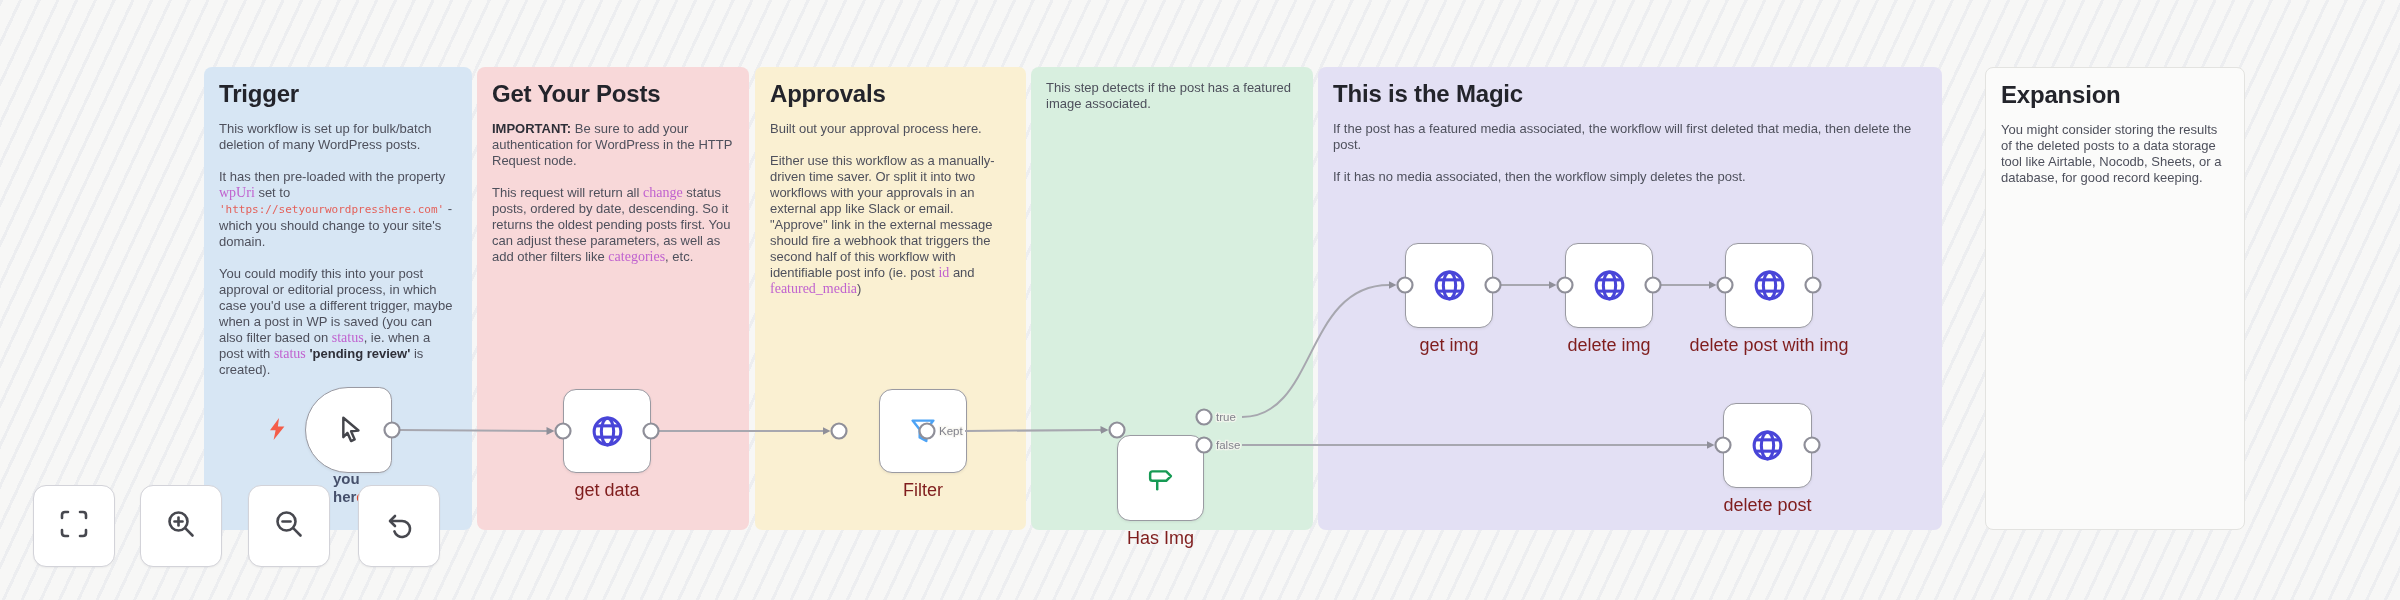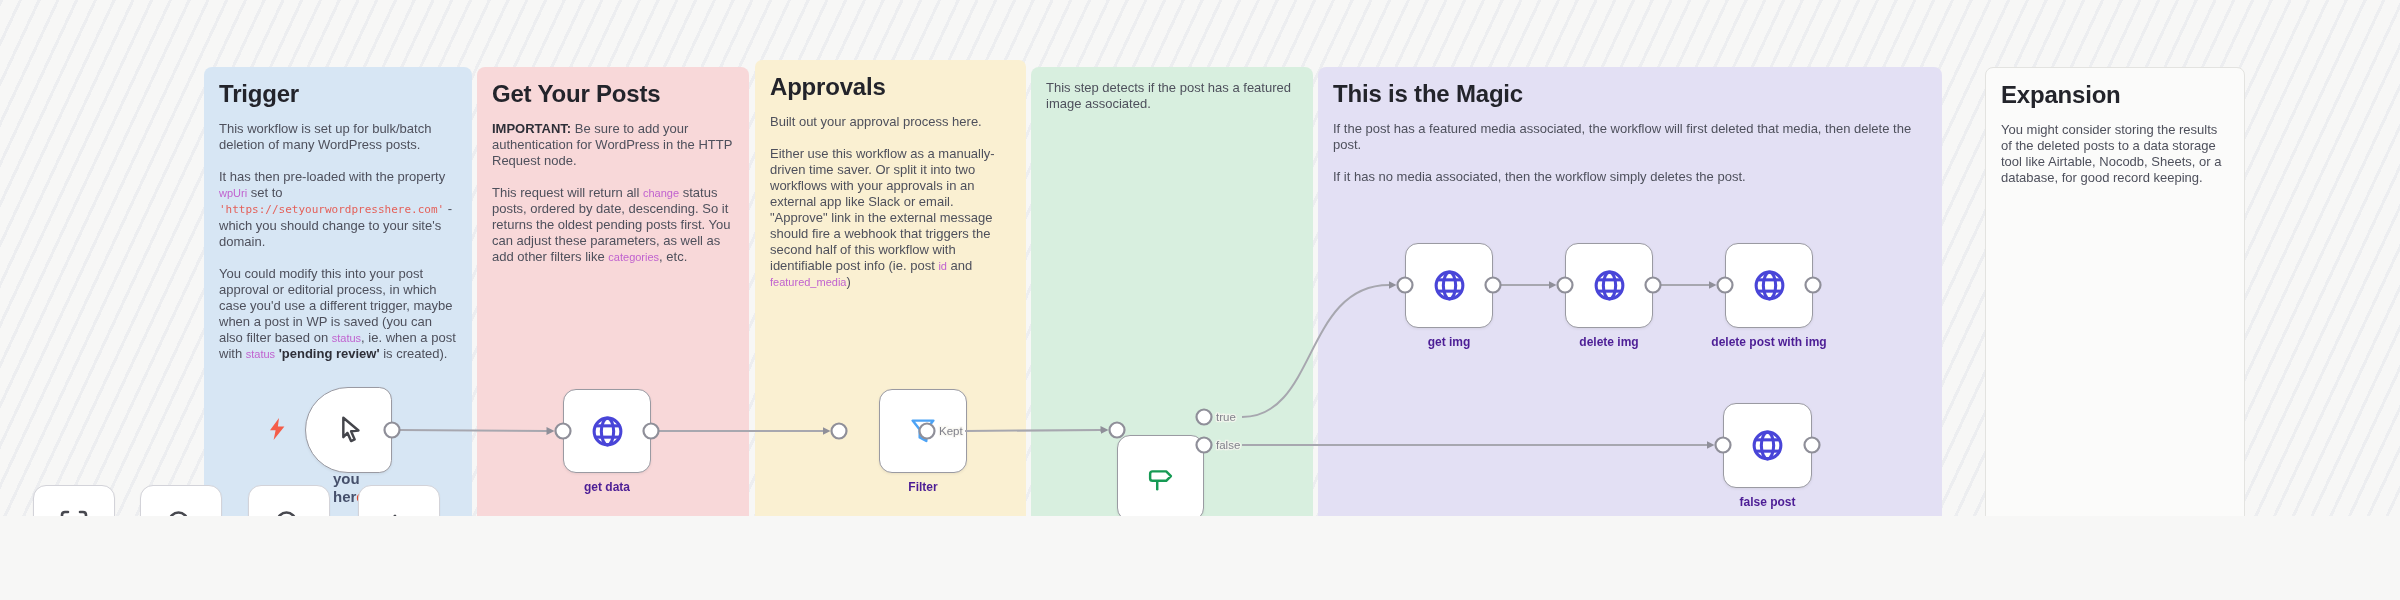--- a/index.html
+++ b/index.html
@@ -2,21 +2,21 @@
 <html><head>
 <meta charset="utf-8">
 <style>
   html,body{margin:0;padding:0;}
   body{
     width:2400px;height:600px;overflow:hidden;
     font-family:"Liberation Sans",sans-serif;
     background:#f7f7f6;
   }
   #canvas{
-    position:absolute;left:0;top:0;width:2400px;height:516px;overflow:hidden;
+    position:absolute;left:0;top:0;width:2400px;height:600px;overflow:hidden;
     background-color:#f7f7f6;
     background-image:repeating-linear-gradient(115deg,
       rgba(228,230,235,0.55) 0px, rgba(228,230,235,0.55) 3px,
       rgba(255,255,255,0) 3px, rgba(255,255,255,0) 17px);
   }
   #panels,#nodes,#edge-holder,#overlay,#toolbar{position:absolute;left:0;top:0;width:2400px;height:600px;}
   #panels{z-index:1}
   #nodes{z-index:2}
   #edge-holder{z-index:3;pointer-events:none}
   #edge-holder svg{position:absolute;left:0;top:0}
@@ -26,32 +26,32 @@
   .panel{
     position:absolute;border-radius:8px;padding:13px 15px;box-sizing:border-box;
   }
   .panel-title{
     font-size:24px;font-weight:700;color:#23242b;margin:0 0 13px 0;letter-spacing:-0.2px;
   }
   .panel p{
     margin:0 0 16px 0;font-size:13px;line-height:16px;color:#4e505c;
   }
   .tok-bold{font-weight:700;color:#2e2f38;}
-  .tok-code{font-family:Liberation Sans, sans-serif;font-size:11px;color:#c062cf;}
+  .tok-code{font-family:Liberation Serif, serif;font-size:14px;color:#c062cf;}
   .tok-link{font-family:"DejaVu Sans Mono",monospace;font-size:11px;color:#e4615a;}
 
   .node{
     position:absolute;background:#ffffff;border:1.8px solid #9a9aa2;border-radius:13px;
     box-shadow:0 1px 3px rgba(0,0,0,0.07);box-sizing:border-box;cursor:pointer;
   }
   .node.trigger{border-radius:44px 13px 13px 44px;}
   .node-icon{position:absolute;left:0;top:0;right:0;bottom:0;display:flex;align-items:center;justify-content:center;}
   .node-label{
     position:absolute;top:calc(100% + 8px);left:50%;transform:translateX(-50%);
-    white-space:nowrap;font-size:12px;font-weight:700;color:#4c1d95;text-align:center;
+    white-space:nowrap;font-size:18px;font-weight:400;color:#7f1d1d;text-align:center;
   }
   .port{fill:#ffffff;stroke:#8f8f99;stroke-width:2.2;}
   .port-label{
     font-size:11.5px;fill:#82828c;font-family:"Liberation Sans",sans-serif;
     paint-order:stroke;stroke:rgba(247,245,239,0.75);stroke-width:2.5px;
   }
   .tb-btn{
     position:absolute;width:82px;height:82px;background:#fff;
     border:1.5px solid #d3d3d9;border-radius:13px;box-sizing:border-box;
     display:flex;align-items:center;justify-content:center;cursor:pointer;
@@ -68,21 +68,21 @@
         <div class="panel-title">Trigger</div>
         <p><span>This workflow is set up for bulk/batch deletion of many WordPress posts.</span></p>
         <p><span>It has then pre-loaded with the property </span><span class="tok-code">wpUri</span><span> set to </span><span class="tok-link">'https://setyourwordpresshere.com'</span><span> - which you should change to your site's domain.</span></p>
         <p><span>You could modify this into your post approval or editorial process, in which case you'd use a different trigger, maybe when a post in WP is saved (you can also filter based on </span><span class="tok-code">status</span><span>, ie. when a post with </span><span class="tok-code">status</span><span> </span><span class="tok-bold">'pending review'</span><span> is created).</span></p>
       </div>
       <div class="panel" style="left: 477px; top: 67px; width: 272px; height: 463px; background: rgb(248, 216, 217);">
         <div class="panel-title">Get Your Posts</div>
         <p><span class="tok-bold">IMPORTANT:</span><span> Be sure to add your authentication for WordPress in the HTTP Request node.</span></p>
         <p><span>This request will return all </span><span class="tok-code">change</span><span> status posts, ordered by date, descending. So it returns the oldest pending posts first. You can adjust these parameters, as well as add other filters like </span><span class="tok-code">categories</span><span>, etc.</span></p>
       </div>
-      <div class="panel" style="left: 755px; top: 60px; width: 271px; height: 463px; background: rgb(250, 240, 210); border-radius: 7px;">
+      <div class="panel" style="left: 755px; top: 67px; width: 271px; height: 463px; background: rgb(250, 240, 210); border-radius: 7px;">
         <div class="panel-title">Approvals</div>
         <p><span>Built out your approval process here.</span></p>
         <p><span>Either use this workflow as a manually-driven time saver. Or split it into two workflows with your approvals in an external app like Slack or email. "Approve" link in the external message should fire a webhook that triggers the second half of this workflow with identifiable post info (ie. post </span><span class="tok-code">id</span><span> and </span><span class="tok-code">featured_media</span><span>)</span></p>
       </div>
       <div class="panel" style="left: 1031px; top: 67px; width: 282px; height: 463px; background: rgb(216, 239, 223);">
         <p><span>This step detects if the post has a featured image associated.</span></p>
       </div>
       <div class="panel" style="left: 1318px; top: 67px; width: 624px; height: 463px; background: rgb(227, 224, 244);">
         <div class="panel-title">This is the Magic</div>
         <p><span>If the post has a featured media associated, the workflow will first deleted that media, then delete the post.</span></p>
@@ -164,21 +164,21 @@
       </div>
       <div class="node" style="left: 1723px; top: 403px; width: 89px; height: 85px;">
         <span class="node-icon">
           <svg width="37" height="37" viewBox="0 0 36 36" fill="none">
     <circle cx="18" cy="18" r="13" stroke="#4945d8" stroke-width="3"></circle>
     <ellipse cx="18" cy="18" rx="6" ry="13" stroke="#4945d8" stroke-width="3"></ellipse>
     <line x1="5.5" y1="12.5" x2="30.5" y2="12.5" stroke="#4945d8" stroke-width="3"></line>
     <line x1="5.5" y1="23.5" x2="30.5" y2="23.5" stroke="#4945d8" stroke-width="3"></line>
           </svg>
         </span>
-        <div class="node-label">false post</div>
+        <div class="node-label">delete post</div>
       </div>
     </div>
   <div id="edge-holder">
       <svg width="2400" height="600" viewBox="0 0 2400 600" style="pointer-events:auto">
 <defs>
           <marker id="arw" markerUnits="userSpaceOnUse" markerWidth="9" markerHeight="9" refX="0.5" refY="4.5" orient="auto">
 <path d="M0 0.5 L8 4.5 L0 8.5 Z" fill="#8f8f99"></path>
           </marker>
         </defs>
         <path d="M 399.5 430 L 547 431" fill="none" stroke="#a7a7af" stroke-width="2" marker-end="url(#arw)"></path>

